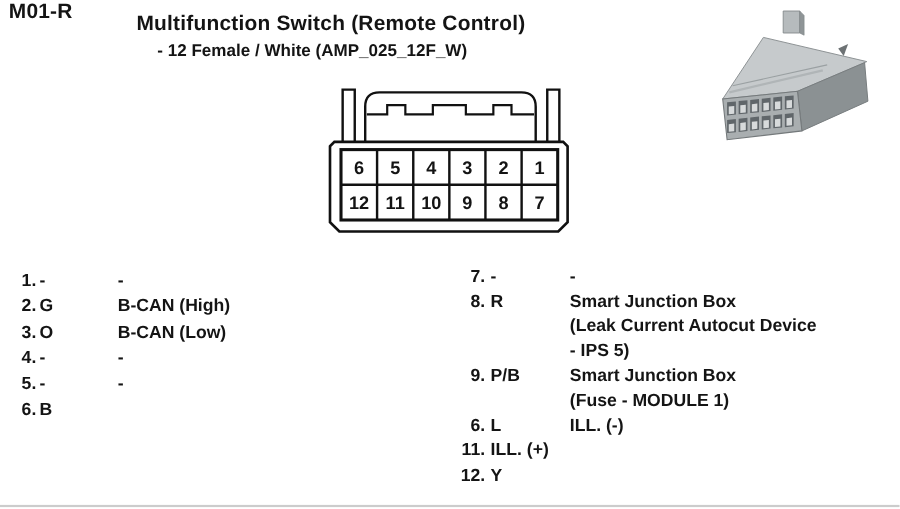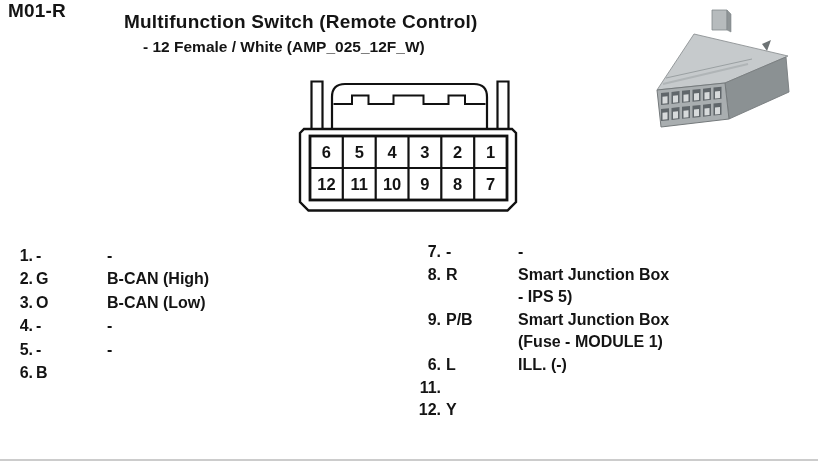--- a/index.html
+++ b/index.html
@@ -180,40 +180,44 @@
       <span class="pin-color">-</span>
       <span class="pin-desc">
           <span>-</span>
         </span>
     </div>
     <div class="pin-row">
       <span class="pin-num">8.</span>
       <span class="pin-color">R</span>
       <span class="pin-desc">
         <span>Smart Junction Box</span>
+        <span>(Leak Current Autocut Device</span>
         <span>- IPS 5)</span>
       </span>
     </div>
     <div class="pin-row">
       <span class="pin-num">9.</span>
       <span class="pin-color">P/B</span>
       <span class="pin-desc">
         <span>Smart Junction Box</span>
         <span>(Fuse - MODULE 1)</span>
       </span>
     </div>
     <div class="pin-row">
       <span class="pin-num">6.</span>
       <span class="pin-color">L</span>
       <span class="pin-desc">
           <span>ILL. (-)</span>
         </span>
     </div>
     <div class="pin-row">
       <span class="pin-num">11.</span>
+      <span class="pin-desc">
+          <span>ILL. (+)</span>
+        </span>
     </div>
     <div class="pin-row">
       <span class="pin-num">12.</span>
       <span class="pin-color">Y</span>
     </div>
   </div>
 
   <div class="bottom-rule"></div>
 </div>
 

